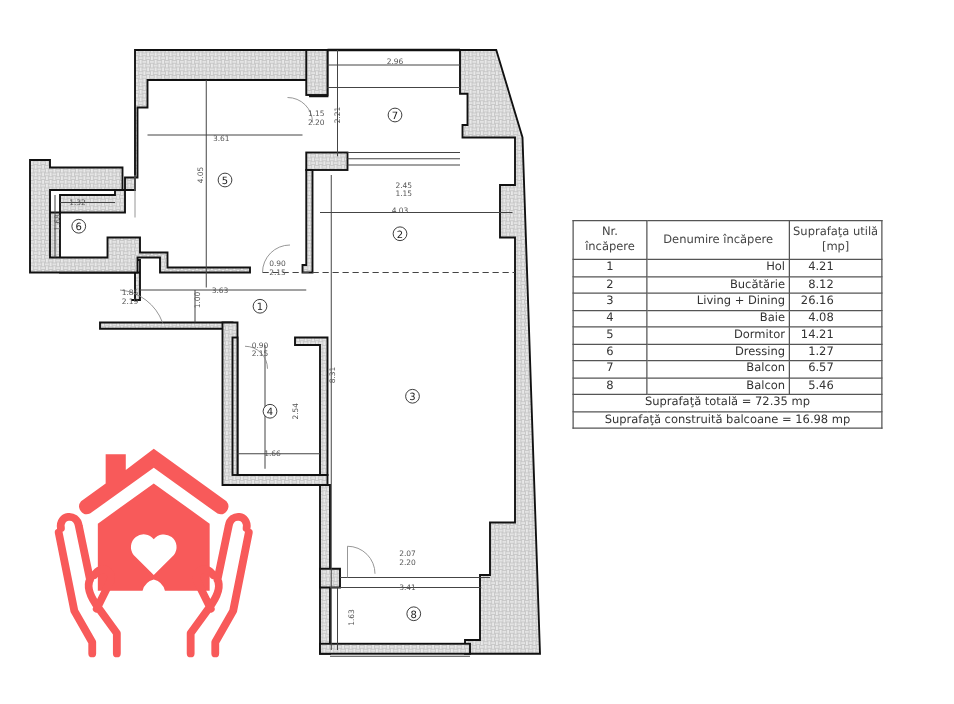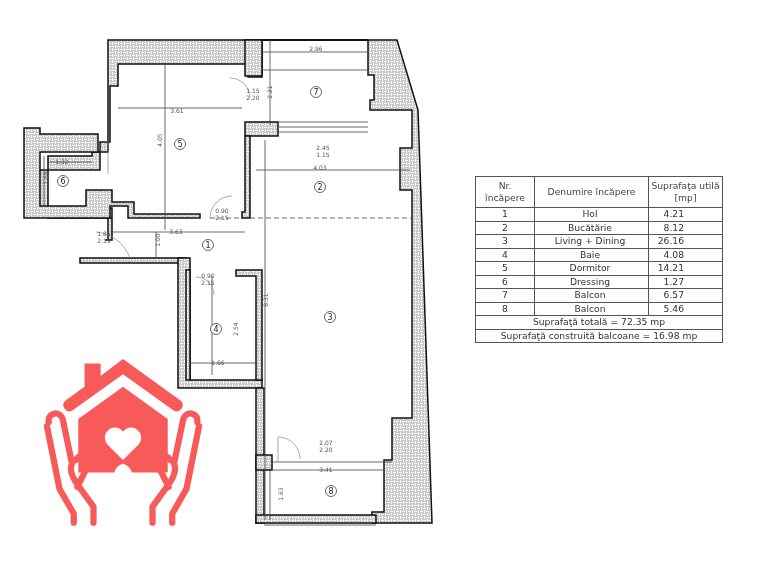--- a/index.html
+++ b/index.html
@@ -1,24 +1,24 @@
 <!DOCTYPE html>
 <html><head>
 <meta charset="utf-8">
 <style>
   html, body { margin:0; padding:0; background:#ffffff; }
   body { width:763px; height:563px; position:relative; overflow:hidden; font-family:"DejaVu Sans", sans-serif; }
   #plan { position:absolute; left:0; top:0; width:763px; height:563px; }
   .dim { font-family:"DejaVu Sans", sans-serif; font-size:6px; fill:#555; }
   .rn { font-family:"DejaVu Sans", sans-serif; font-size:8px; fill:#222; }
-  table.areas { position:absolute; left:475px; top:176px; width:248px; border-collapse:collapse; font-family:"DejaVu Sans", sans-serif; font-size:9.2px; color:#333; }
+  table.areas { position:absolute; left:458px; top:176px; width:248px; border-collapse:collapse; font-family:"DejaVu Sans", sans-serif; font-size:9.2px; color:#333; }
   table.areas td, table.areas th { border:1px solid #555; padding:0 3px; line-height:12.5px; font-weight:normal; }
   table.areas th { text-align:center; line-height:12px; padding:3px 2px; color:#444; }
   table.areas td.nr { text-align:center; width:52px; }
-  table.areas td.name { text-align:center; width:110px; padding-left:0; }
+  table.areas td.name { text-align:right; width:110px; padding-left:0; }
   table.areas td.val { text-align:right; padding-right:38px; }
   table.areas td.sum { text-align:center; }
   #logo { position:absolute; left:38px; top:352px; width:170px; height:175px; }
 </style>
 </head>
 <body>
 
 <svg id="plan" viewBox="0 0 763 563" xmlns="http://www.w3.org/2000/svg">
   <defs>
     <pattern id="brick" width="6" height="6" patternUnits="userSpaceOnUse">

